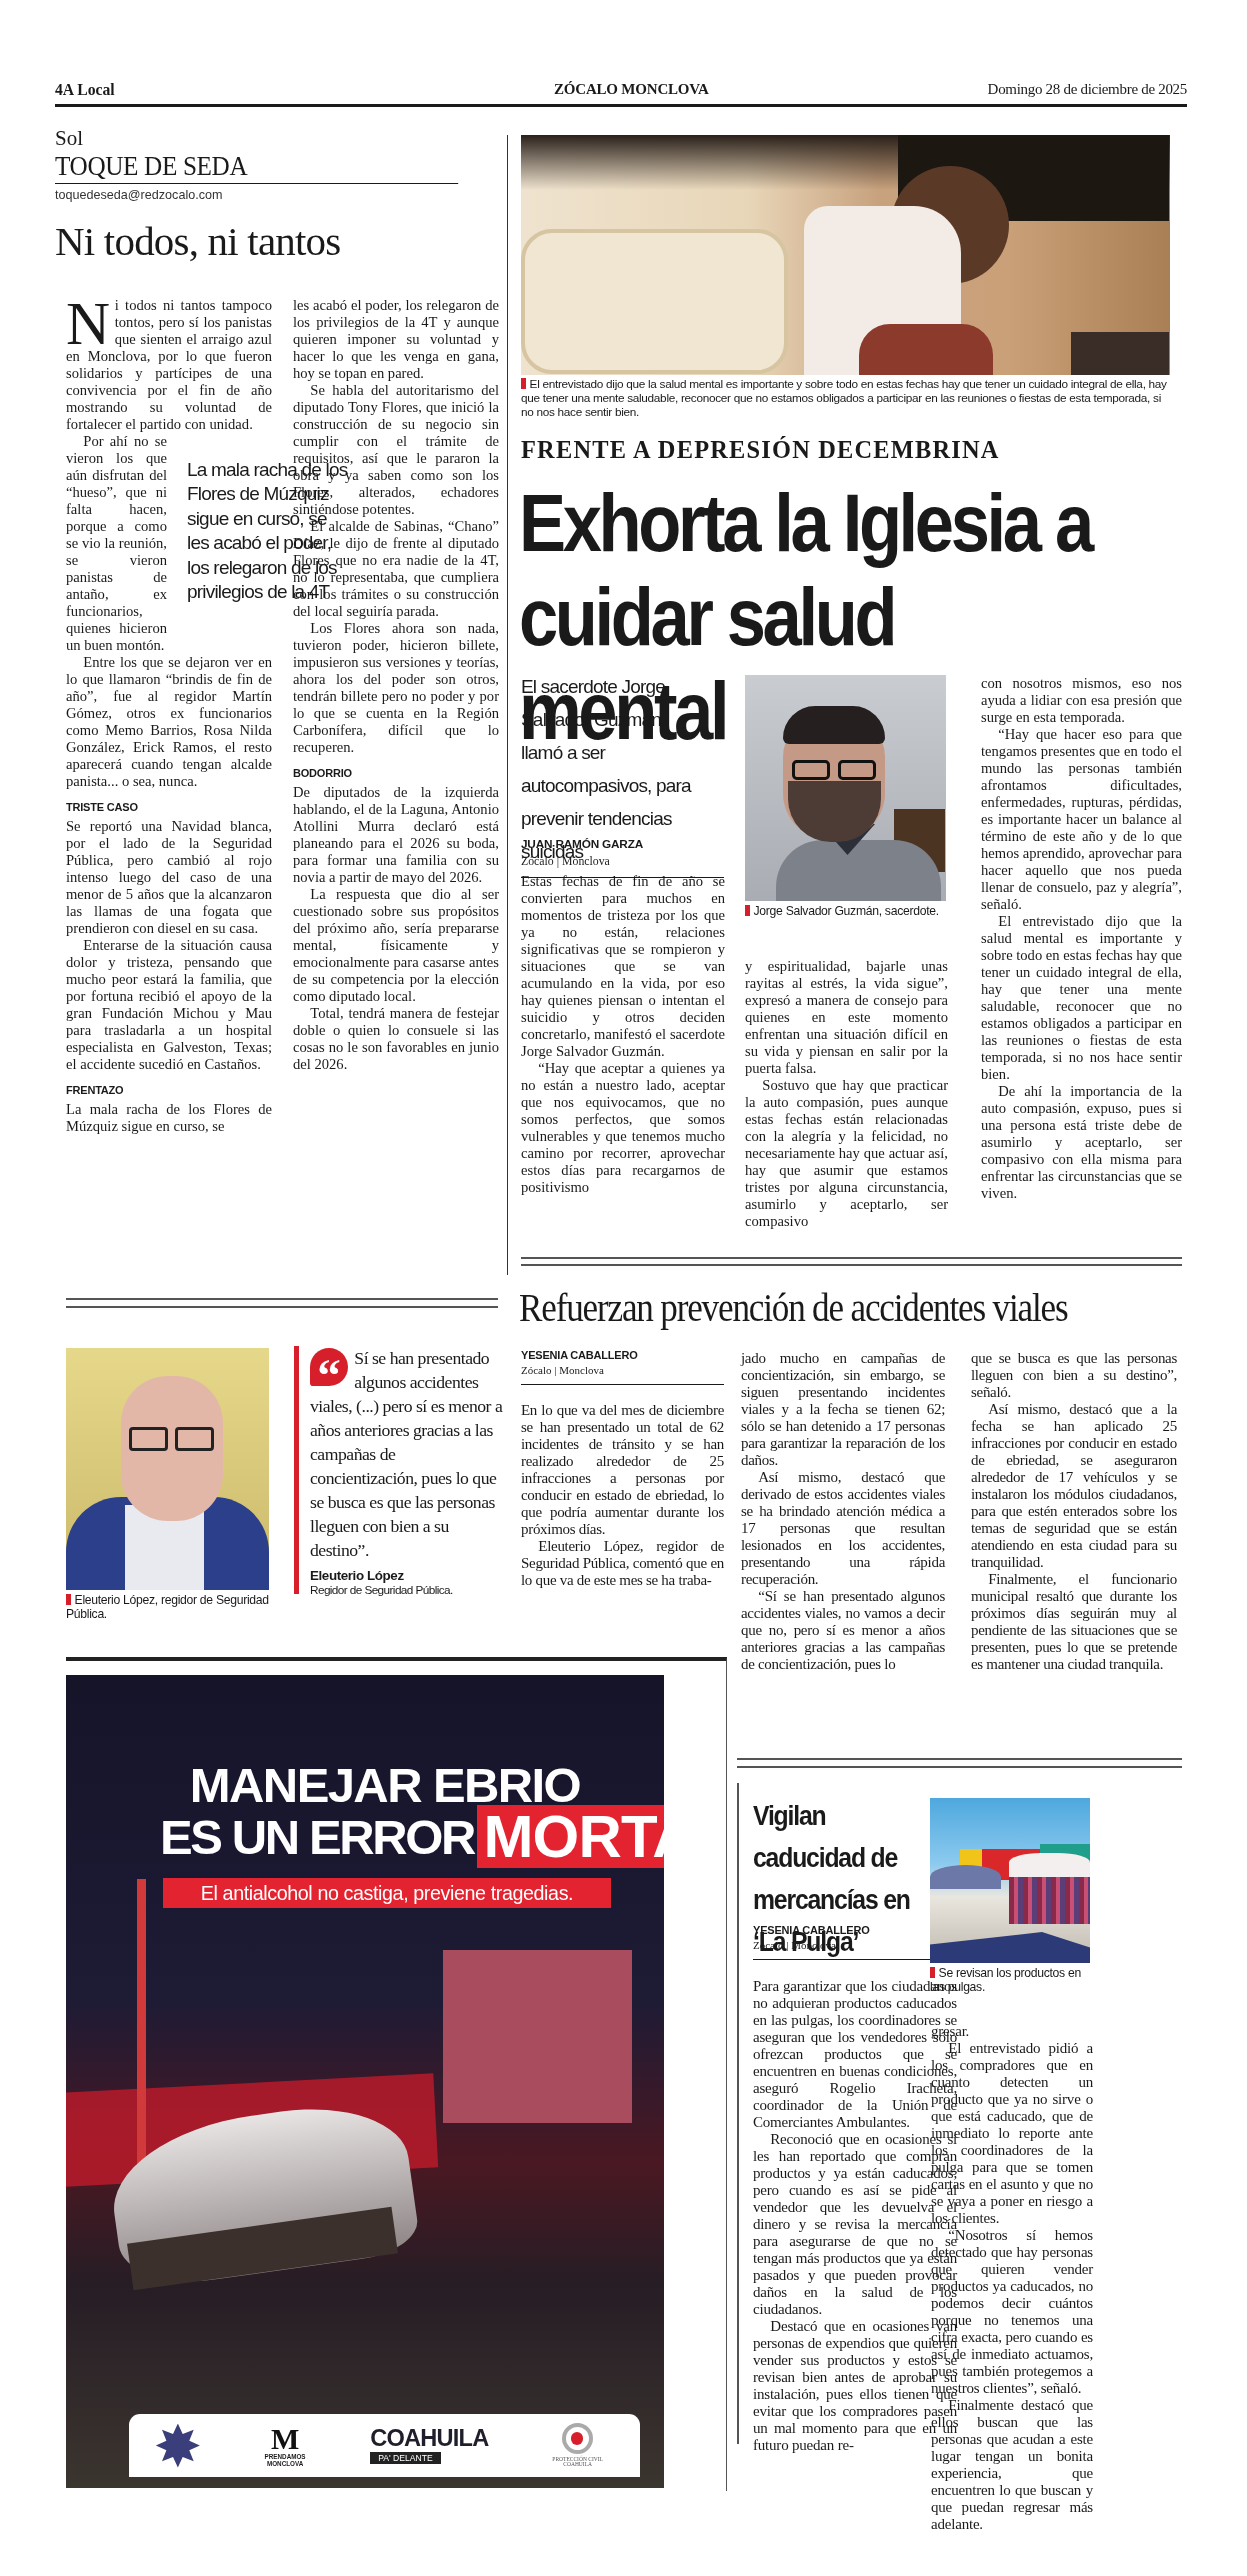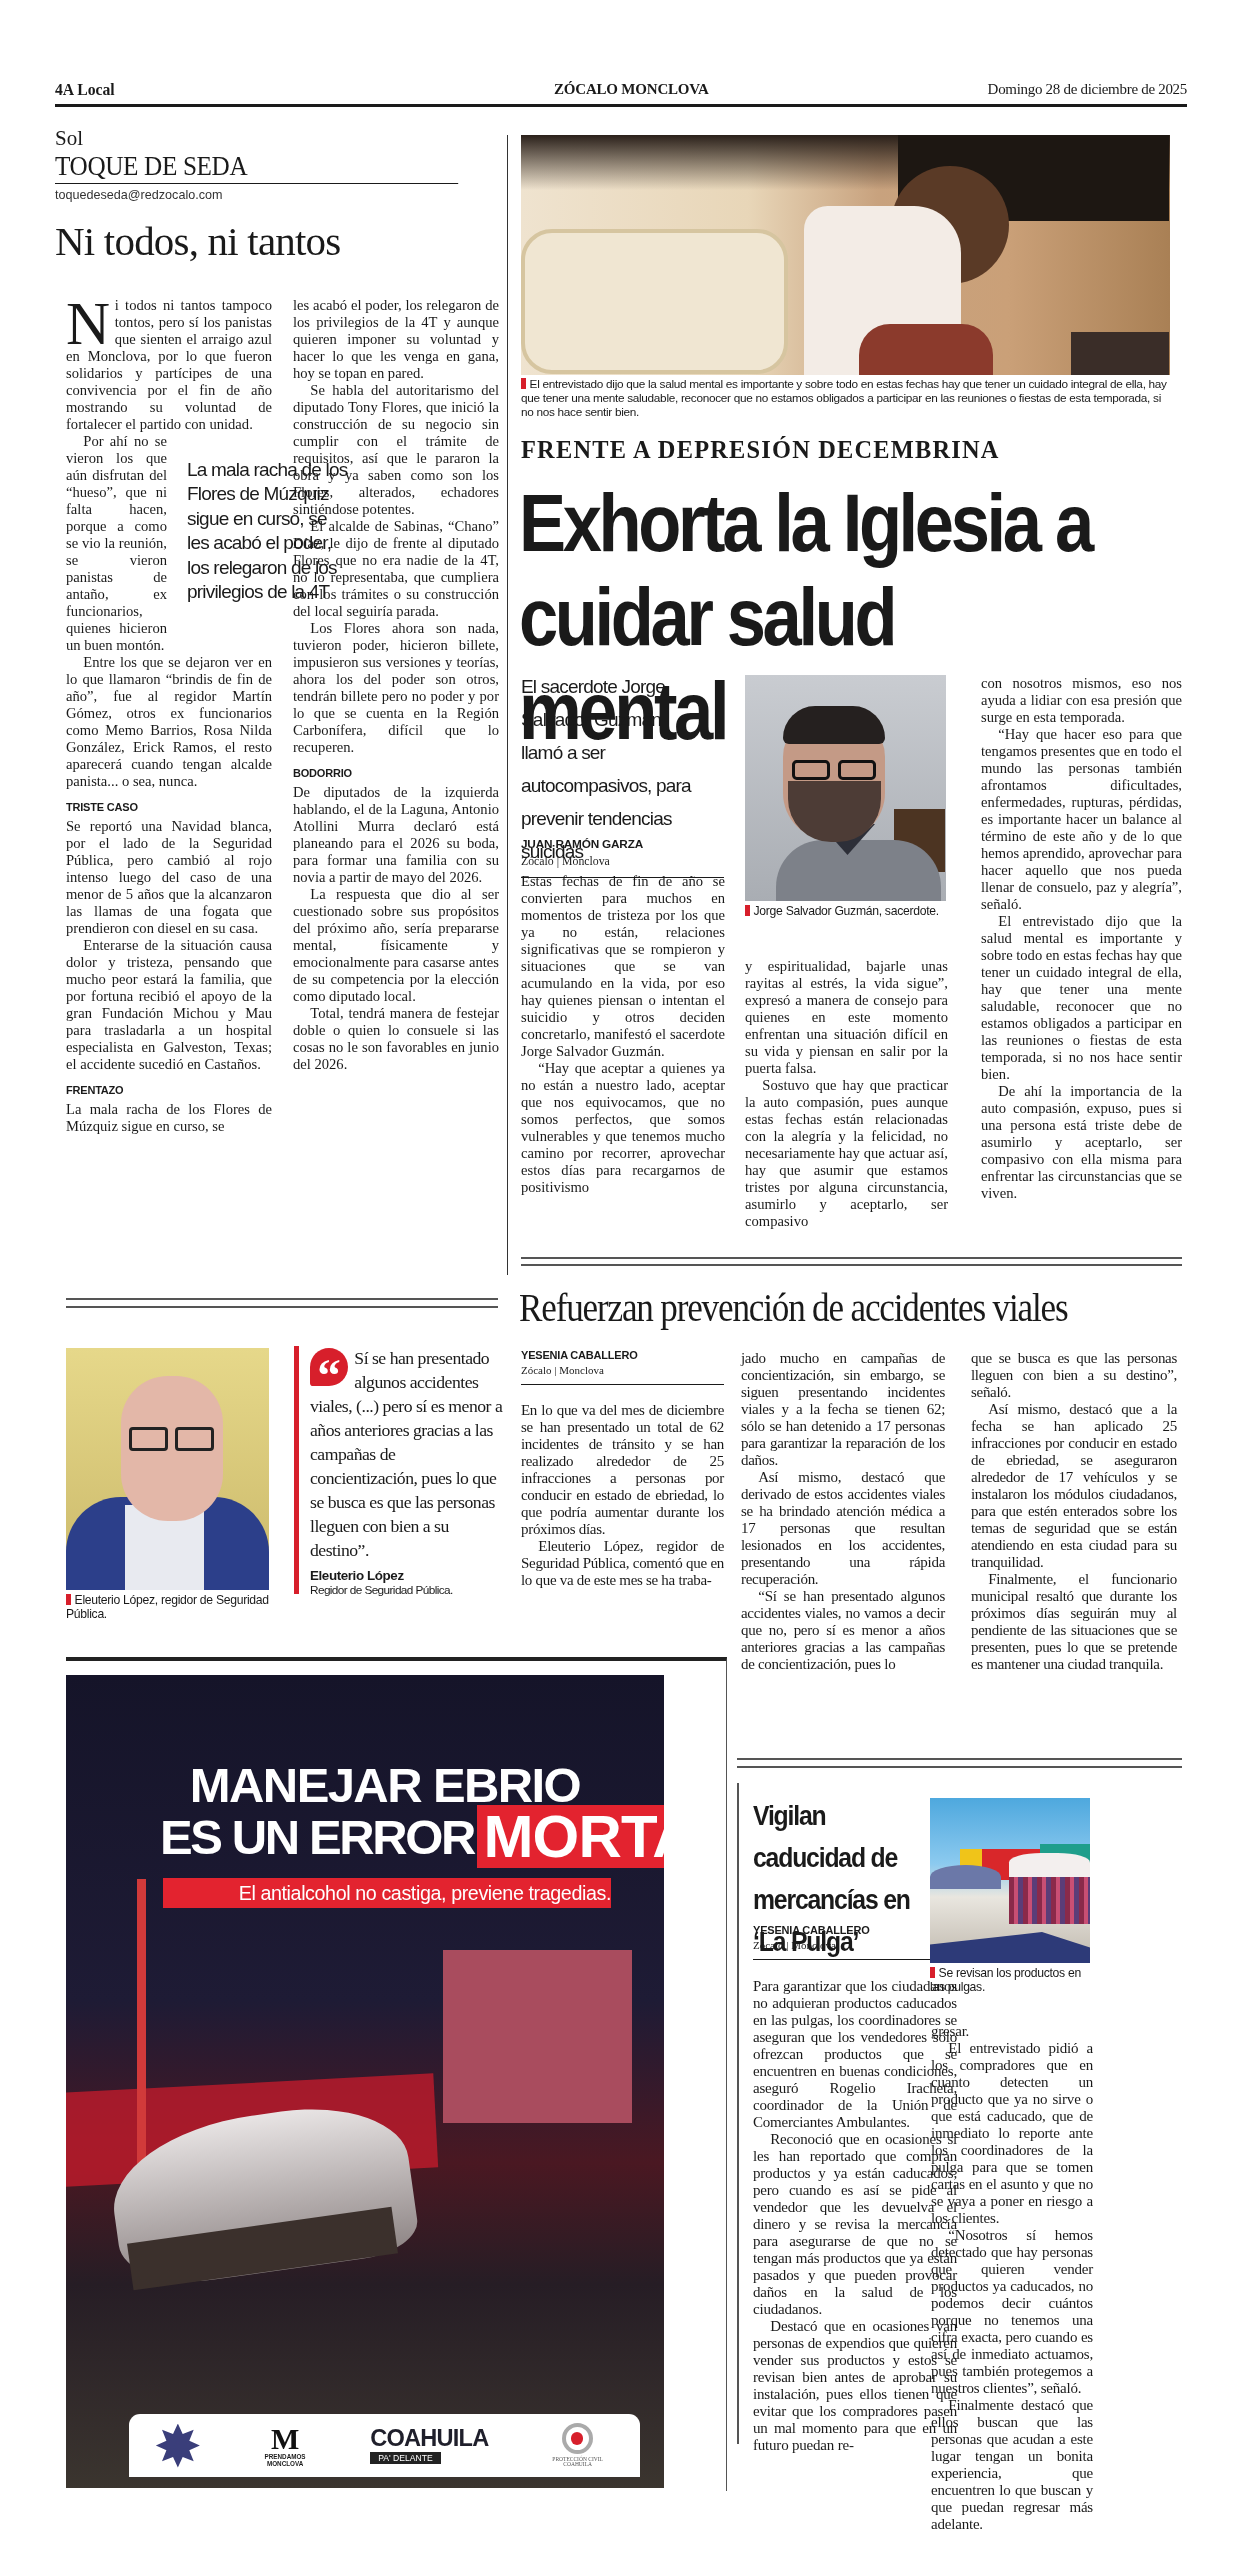--- a/index.html
+++ b/index.html
@@ -165,21 +165,21 @@
     <div class="abs" style="left:-39px;top:409px;width:409px;height:94px;background:#c91b2c;opacity:.75;transform:rotate(-3deg)"></div>
     <div class="abs" style="left:377px;top:275px;width:189px;height:173px;background:#a94c5e"></div>
     <div class="abs" style="left:71px;top:204px;width:9.4px;height:346px;background:#d13a3a"></div>
     <div class="abs" style="left:47px;top:440px;width:299px;height:157px;border-radius:50% 40% 20% 30%;background:linear-gradient(180deg,#e8e4e4,#8c8383);transform:rotate(-8deg)"></div>
     <div class="abs" style="left:63px;top:550px;width:267px;height:47px;background:#3b302c;transform:rotate(-8deg)"></div>
     <div class="abs sans" style="left:0;width:638px;top:83px;text-align:center;color:#fff;font-size:49px;font-weight:900;letter-spacing:-1.6px;line-height:55px">MANEJAR EBRIO</div>
     <div class="abs" style="left:94px;top:130px;width:448px;height:66px;white-space:nowrap">
       <span class="sans" style="color:#fff;font-size:49px;font-weight:900;letter-spacing:-2.4px;vertical-align:middle">ES UN ERROR</span>
       <span class="sans" style="display:inline-block;background:#e3232f;color:#fff;font-size:60px;font-weight:900;padding:0 6.3px;line-height:63px;vertical-align:middle;letter-spacing:-0.8px">MORTAL</span>
     </div>
-    <div class="abs sans" style="left:97px;top:203px;width:448px;height:30px;background:#e3232f;color:#fff;font-size:19.7px;line-height:30px;text-align:right;letter-spacing:-0.4px">El antialcohol no castiga, previene tragedias.</div>
+    <div class="abs sans" style="left:97px;top:203px;width:448px;height:30px;background:#e3232f;color:#fff;font-size:19.7px;line-height:30px;text-align:center;letter-spacing:-0.4px">El antialcohol no castiga, previene tragedias.</div>
     <div class="abs" style="left:63px;top:739px;width:511px;height:63px;background:#fff;border-radius:11px 11px 0 0;display:flex;align-items:center;justify-content:space-around">
       <div style="width:44px;height:44px;background:#3a3e7a;clip-path:polygon(50% 0,61% 24%,86% 14%,76% 39%,100% 50%,76% 61%,86% 86%,61% 76%,50% 100%,39% 76%,14% 86%,24% 61%,0 50%,24% 39%,14% 14%,39% 24%)"></div>
       <div style="text-align:center;line-height:1">
         <div class="serif" style="font-size:30px;font-weight:900;color:#111">M</div>
         <div class="sans" style="font-size:6.3px;font-weight:bold;width:63px">PRENDAMOS MONCLOVA</div>
       </div>
       <div style="text-align:left;line-height:1">
         <div class="sans" style="font-size:23.6px;font-weight:900;color:#1f1f2b;letter-spacing:-0.8px">COAHUILA</div>
         <div class="sans" style="display:inline-block;background:#222;color:#fff;font-size:8.6px;padding:1.6px 7.9px;margin-top:1.6px">PA' DELANTE</div>
       </div>

